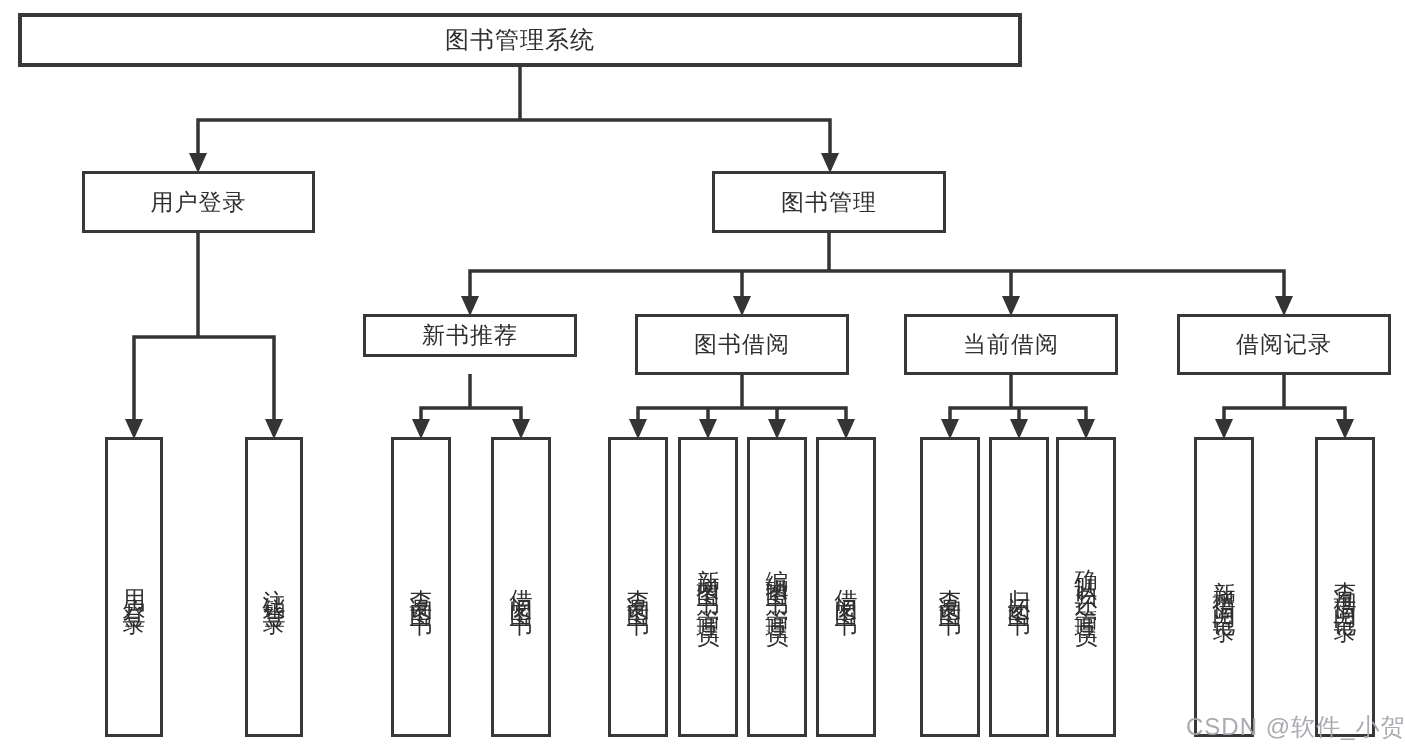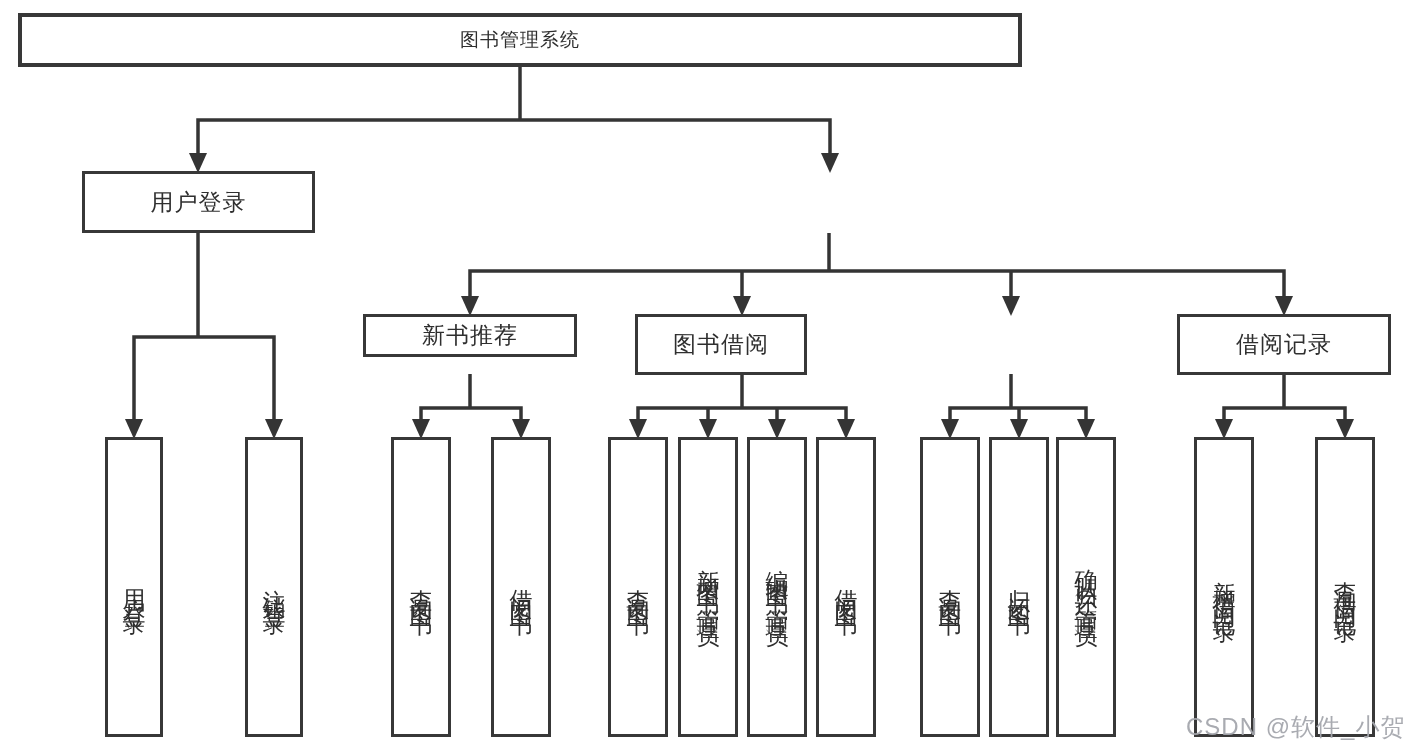--- a/index.html
+++ b/index.html
@@ -8,21 +8,21 @@
     font-family:"Liberation Sans","DejaVu Sans",sans-serif;
     color:#2f2f2f;overflow:hidden;
   }
   .wires{position:absolute;left:0;top:0;z-index:1;}
   .node{
     position:absolute;z-index:2;background:#ffffff;
     border:3px solid #383838;box-sizing:border-box;
     display:flex;align-items:center;justify-content:center;
     font-size:23px;letter-spacing:1px;color:#2f2f2f;
   }
-  .node.root{border-width:4px;font-size:19px;}
+  .node.root{border-width:4px;font-size:24px;}
   .leaf{
     position:absolute;z-index:2;background:#ffffff;
     border:3px solid #383838;box-sizing:border-box;
     display:flex;align-items:center;justify-content:center;
   }
   .vtext{
     writing-mode:vertical-rl;text-orientation:mixed;
     font-size:23px;letter-spacing:8px;line-height:1;color:#2f2f2f;
     white-space:nowrap;
   }
@@ -82,26 +82,32 @@
     </g>
   </svg>
 
   <div class="node root" style="left:18px;top:13px;width:1004px;height:54px;">
     <span>图书管理系统</span>
   </div>
 
   <div class="node" style="left:82px;top:171px;width:233px;height:62px;">
     <span>用户登录</span>
   </div>
+  <div class="node" style="left:712px;top:171px;width:234px;height:62px;">
+    <span>图书管理</span>
+  </div>
 
   <div class="node" style="left:363px;top:314px;width:214px;height:43px;">
     <span>新书推荐</span>
   </div>
-  <div class="node" style="left:635px;top:314px;width:172px;height:61px;">
+  <div class="node" style="left:635px;top:314px;width:214px;height:61px;">
     <span>图书借阅</span>
+  </div>
+  <div class="node" style="left:904px;top:314px;width:214px;height:61px;">
+    <span>当前借阅</span>
   </div>
   <div class="node" style="left:1177px;top:314px;width:214px;height:61px;">
     <span>借阅记录</span>
   </div>
 
   <div class="leaf" style="left:105px;top:437px;width:58px;height:300px;">
     <span class="vtext">用户登录</span>
   </div>
   <div class="leaf" style="left:245px;top:437px;width:58px;height:300px;">
     <span class="vtext">注销登录</span>

